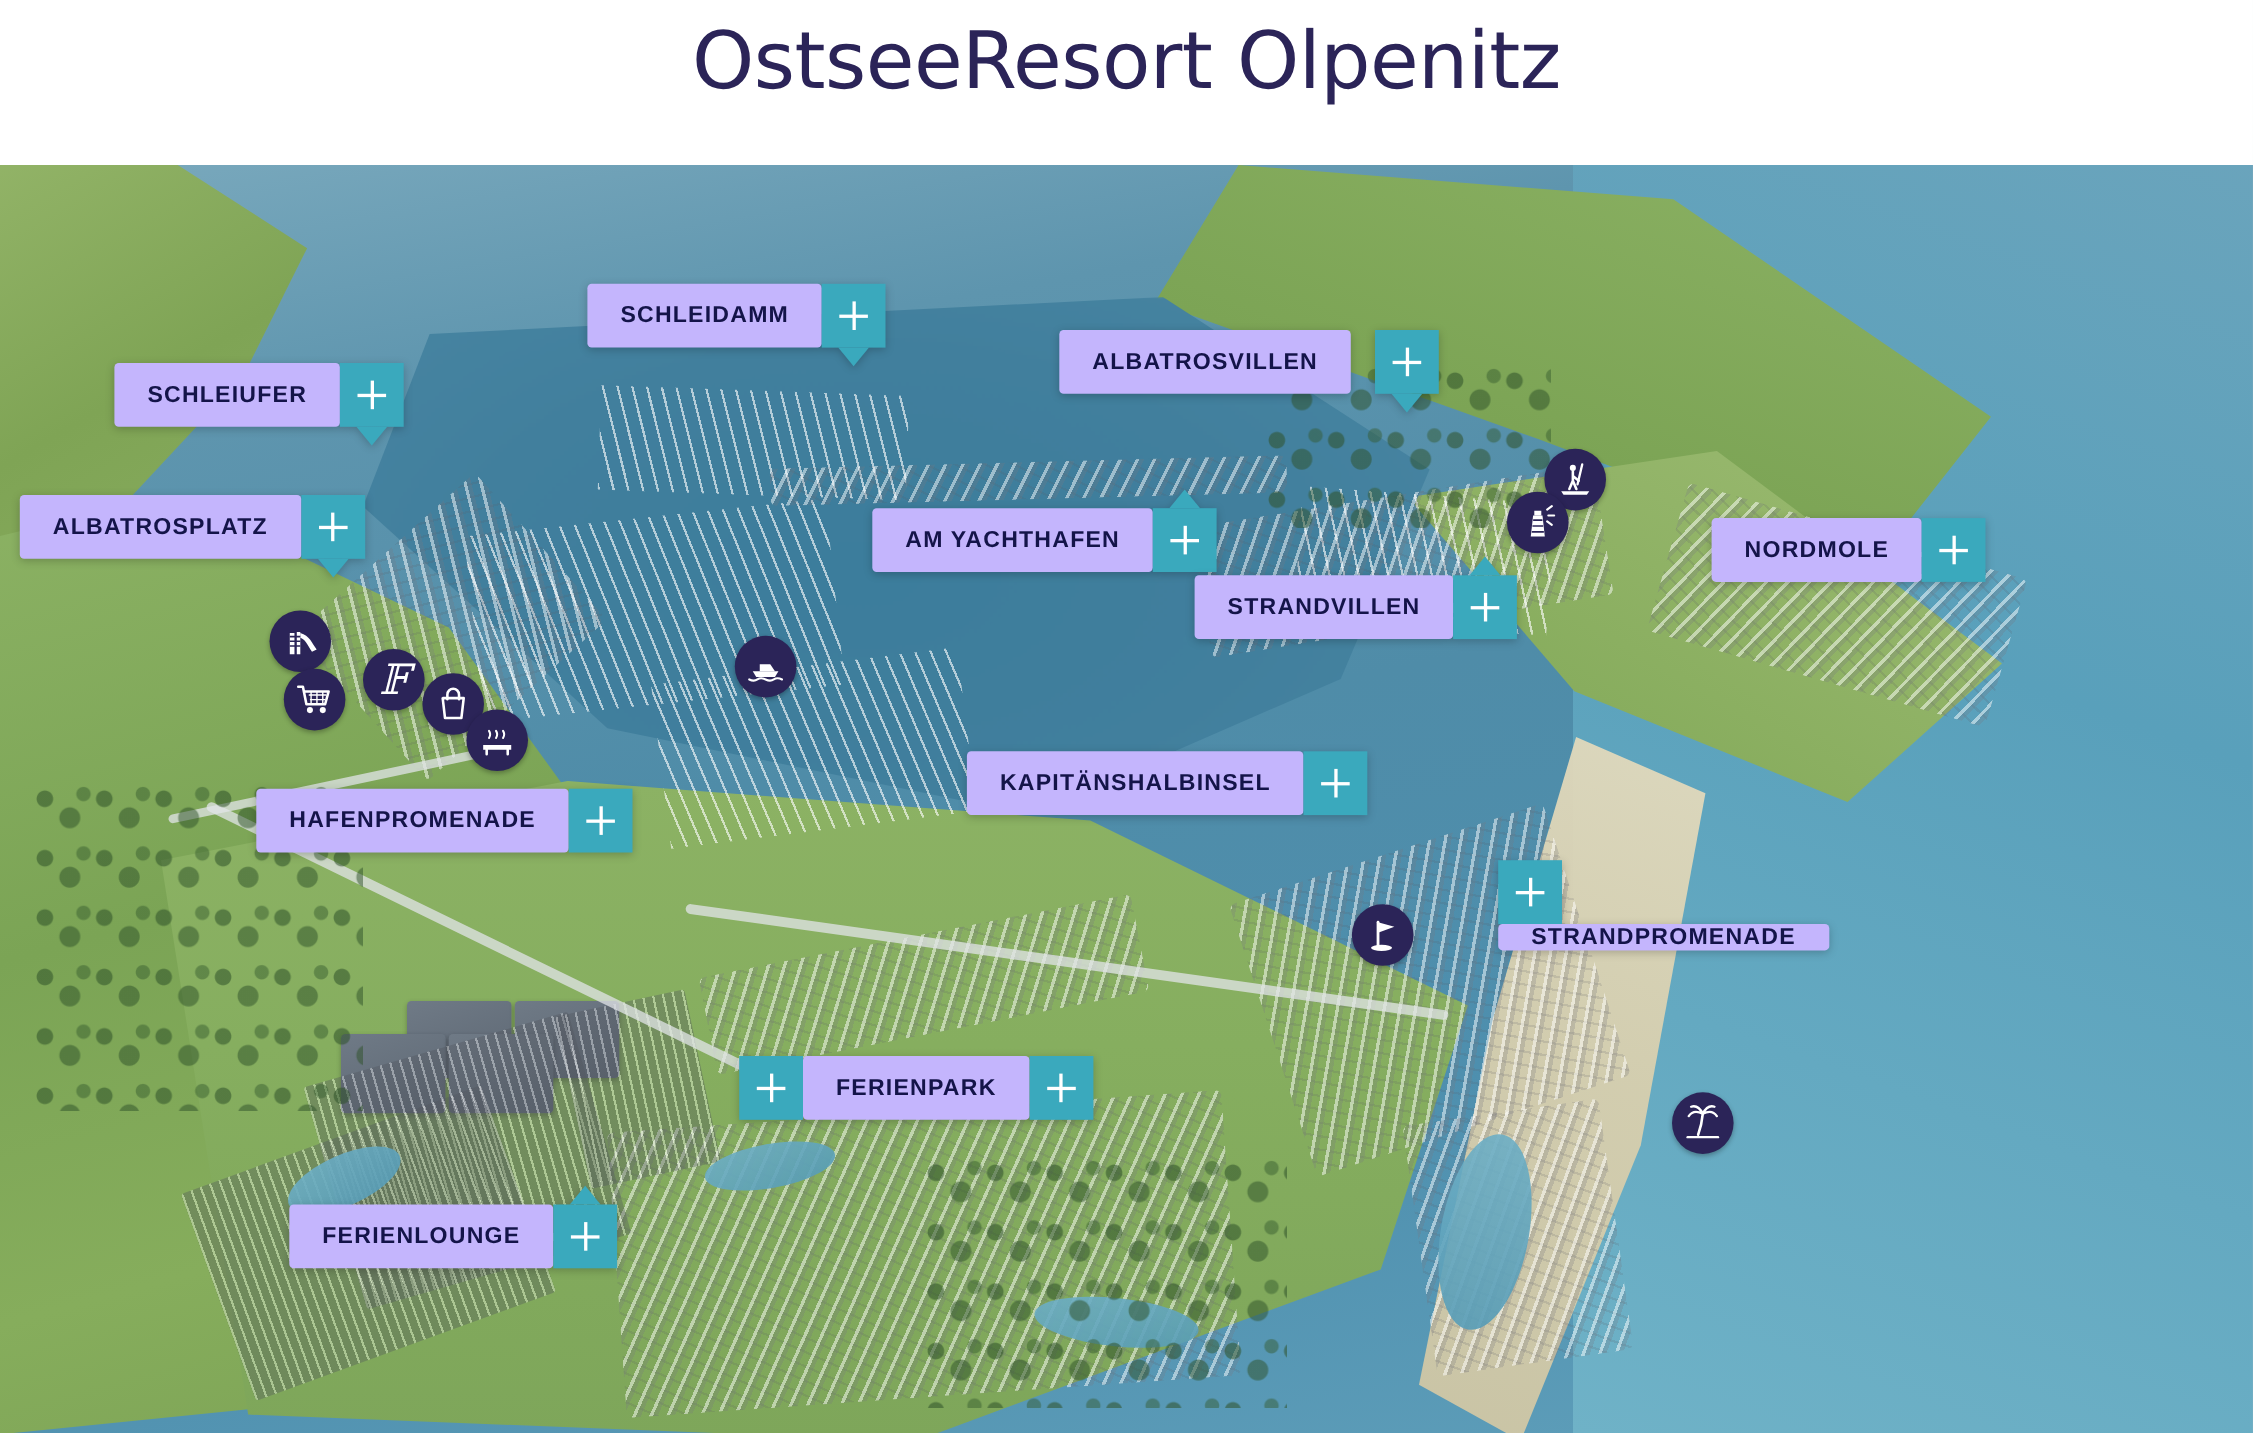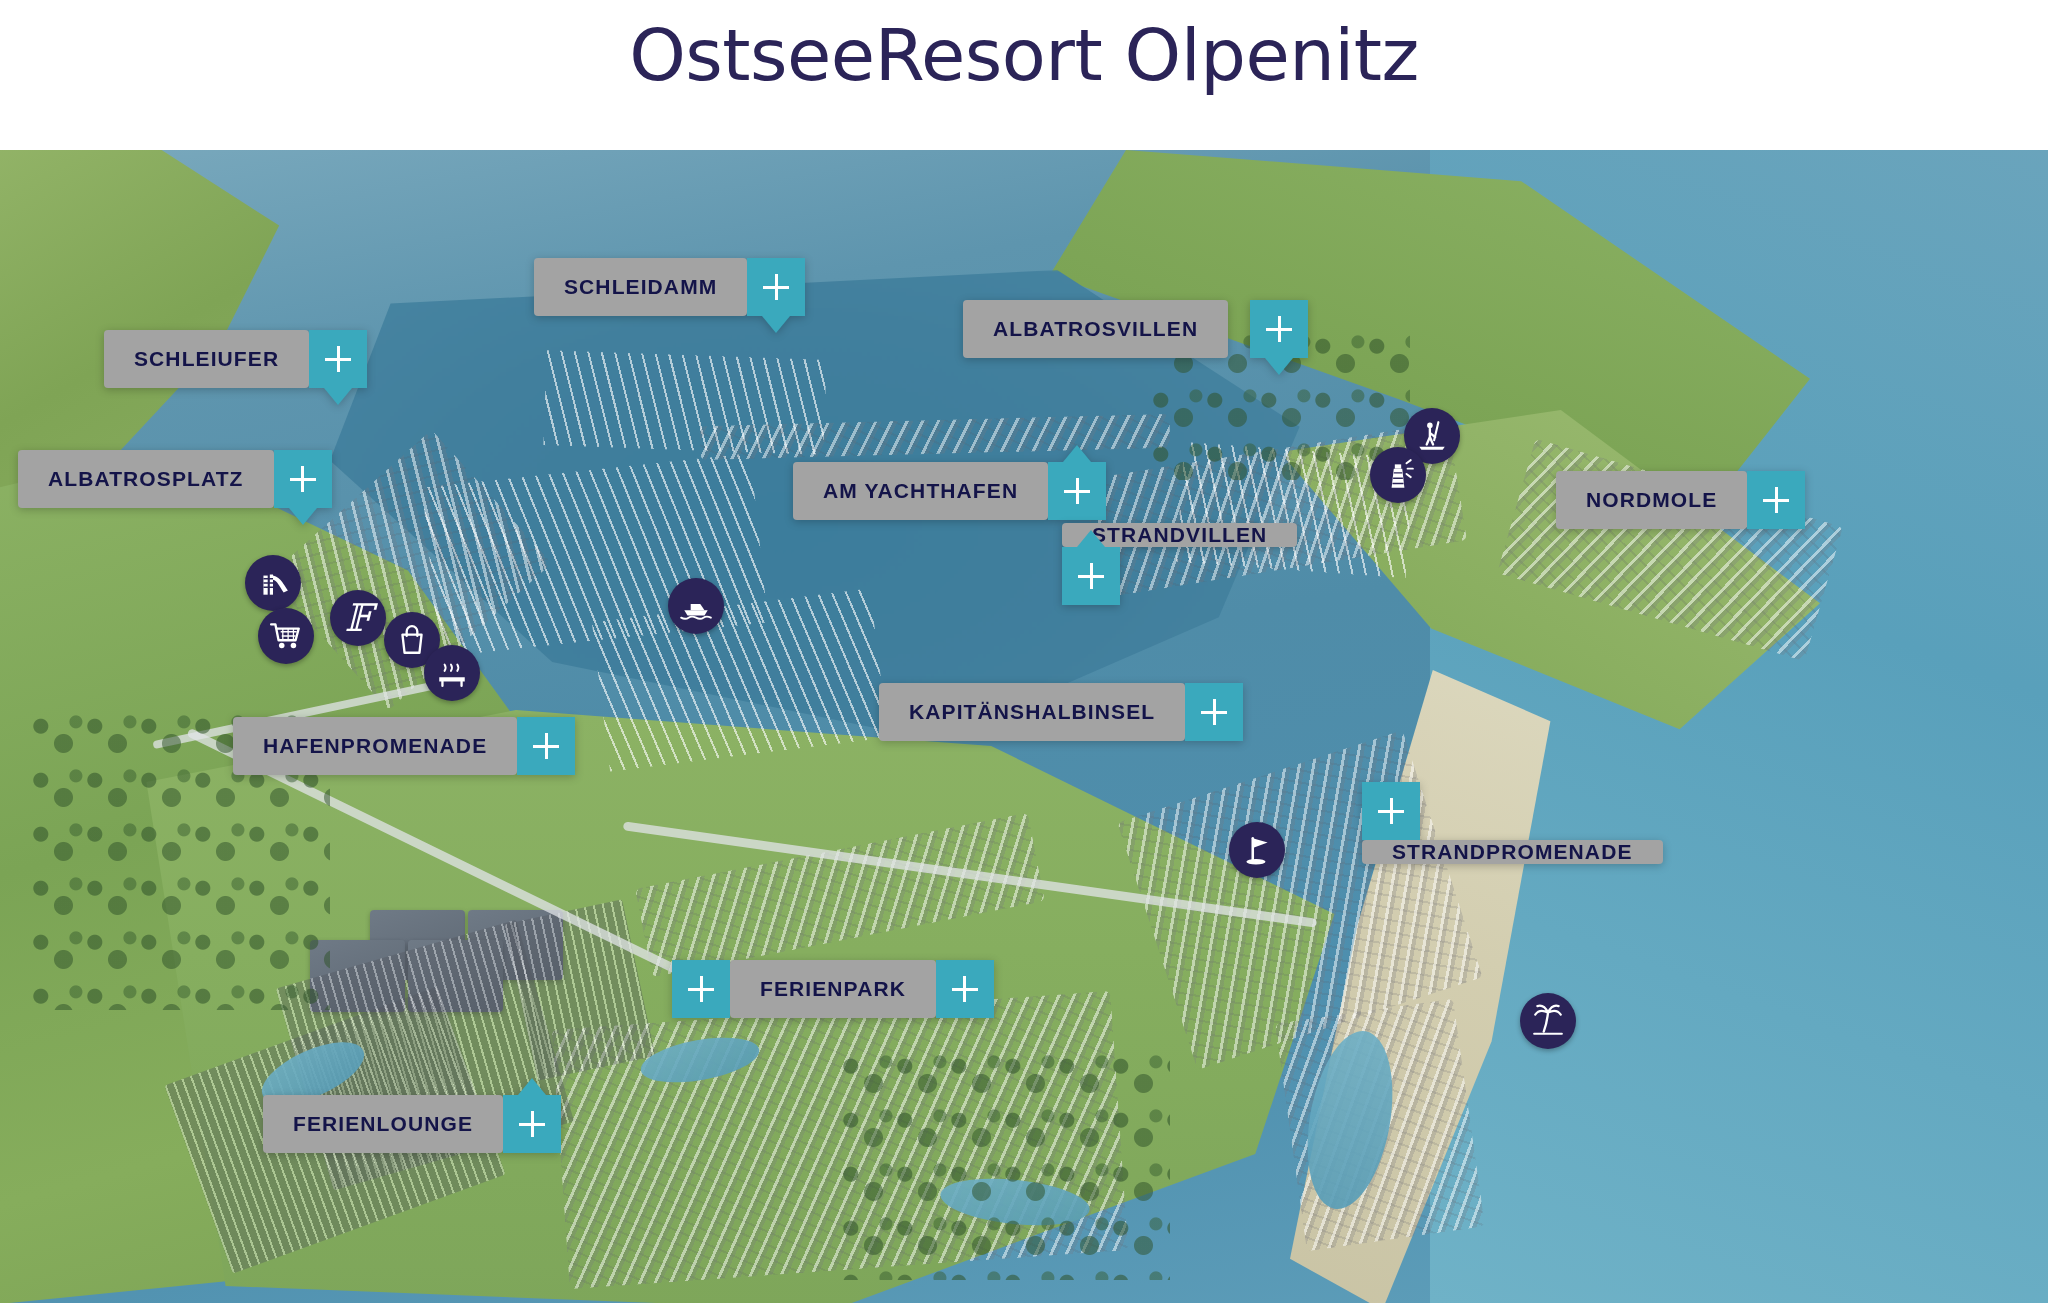--- a/index.html
+++ b/index.html
@@ -156,21 +156,21 @@
 
   
   .hotspot {
     position: absolute;
     display: flex;
     align-items: stretch;
     height: 58px;
     filter: drop-shadow(0 2px 4px rgba(0,0,0,.22));
   }
   .hs-label {
-    background: #a3a3a3;
+    background: #c4b5fd;
     display: flex;
     align-items: center;
     justify-content: center;
     padding: 0 30px;
     border-radius: 4px;
     font-size: 21px;
     font-weight: 700;
     letter-spacing: 1.1px;
     color: #141449;
     white-space: nowrap;
@@ -331,21 +331,21 @@
       <div class="hs-plus">
           <span class="tail tail-up"></span>
         </div>
     </div>
 
     <div class="hotspot" style="left:1556px;top:321px;">
       <div class="hs-label">NORDMOLE</div>
       <div class="hs-plus"></div>
     </div>
 
-    <div class="hotspot" style="left:1062px;top:373px;flex-direction:column;">
+    <div class="hotspot" style="left:1086px;top:373px;">
       <div class="hs-label">STRANDVILLEN</div>
       <div class="hs-plus">
           <span class="tail tail-up"></span>
         </div>
     </div>
 
     <div class="hotspot" style="left:879px;top:533px;">
       <div class="hs-label">KAPITÄNSHALBINSEL</div>
       <div class="hs-plus"></div>
     </div>

